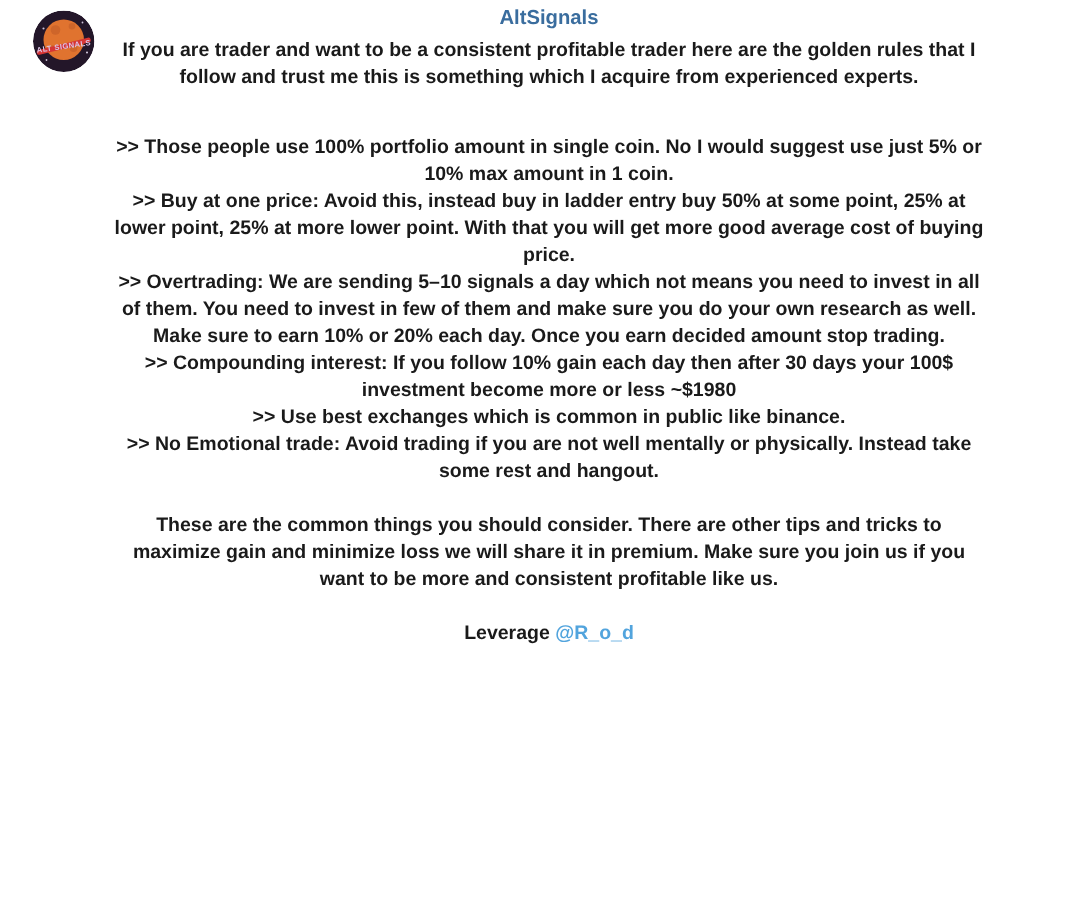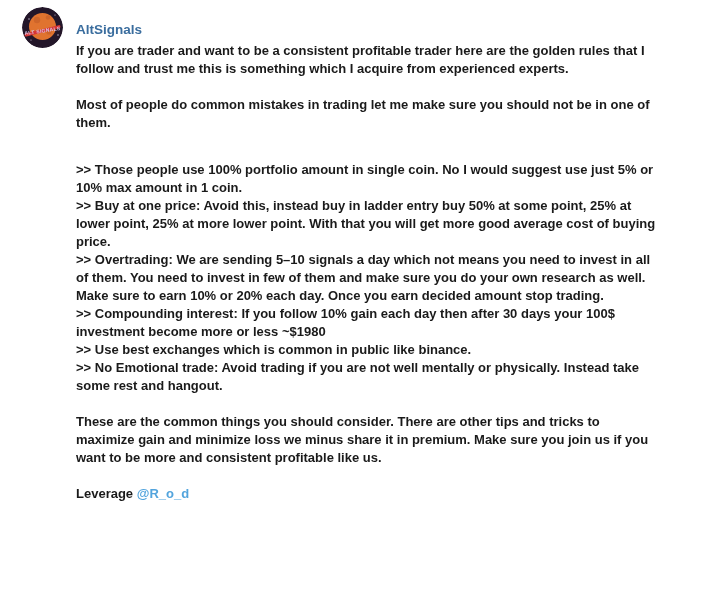--- a/index.html
+++ b/index.html
@@ -37,22 +37,23 @@
   .star { fill: #cfc4da; }
   .avatar-label-text {
     font-family: "Liberation Sans", sans-serif;
     font-size: 5.1px;
     font-weight: bold;
     letter-spacing: 0.25px;
     fill: var(--avatar_label);
   }
   .content {
     position: absolute;
-    left: 76px; top: 20px;
+    left: 76px; top: 3px;
     width: 580px;
+    text-align: center;
   }
   .author {
     font-size: 13.5px;
     font-weight: bold;
     color: var(--author);
     line-height: 18px;
     cursor: pointer;
     display: inline-block;
   }
   .para, .rule, .contact {
@@ -93,29 +94,28 @@
       <text class="avatar-label-text" x="20.5" y="25.6" text-anchor="middle" transform="rotate(-8 20.5 24)">ALT SIGNALS</text>
     </svg>
   </div>
 
   <div class="content">
 
     <div class="author">AltSignals</div>
 
     <p class="para first">If you are trader and want to be a consistent profitable trader here are the golden rules that I follow and trust me this is something which I acquire from experienced experts.</p>
 
-    <p class="para gap">Most of people do common mistakes in trading let me make sure you should not be in one of them.</p>
 
     <div class="rules">
       <div class="rule">&gt;&gt; Those people use 100% portfolio amount in single coin. No I would suggest use just 5% or 10% max amount in 1 coin.</div>
       <div class="rule">&gt;&gt; Buy at one price: Avoid this, instead buy in ladder entry buy 50% at some point, 25% at lower point, 25% at more lower point. With that you will get more good average cost of buying price.</div>
       <div class="rule">&gt;&gt; Overtrading: We are sending 5–10 signals a day which not means you need to invest in all of them. You need to invest in few of them and make sure you do your own research as well. Make sure to earn 10% or 20% each day. Once you earn decided amount stop trading.</div>
       <div class="rule">&gt;&gt; Compounding interest: If you follow 10% gain each day then after 30 days your 100$ investment become more or less ~$1980</div>
       <div class="rule">&gt;&gt; Use best exchanges which is common in public like binance.</div>
       <div class="rule">&gt;&gt; No Emotional trade: Avoid trading if you are not well mentally or physically. Instead take some rest and hangout.</div>
     </div>
 
-    <p class="para gap">These are the common things you should consider. There are other tips and tricks to maximize gain and minimize loss we minus share it in premium. Make sure you join us if you want to be more and consistent profitable like us.</p>
+    <p class="para gap">These are the common things you should consider. There are other tips and tricks to maximize gain and minimize loss we will share it in premium. Make sure you join us if you want to be more and consistent profitable like us.</p>
 
     <p class="contact gap"><span>Leverage </span><a class="mention">@R_o_d</a></p>
 
   </div>
 </div>
 
 </body></html>

